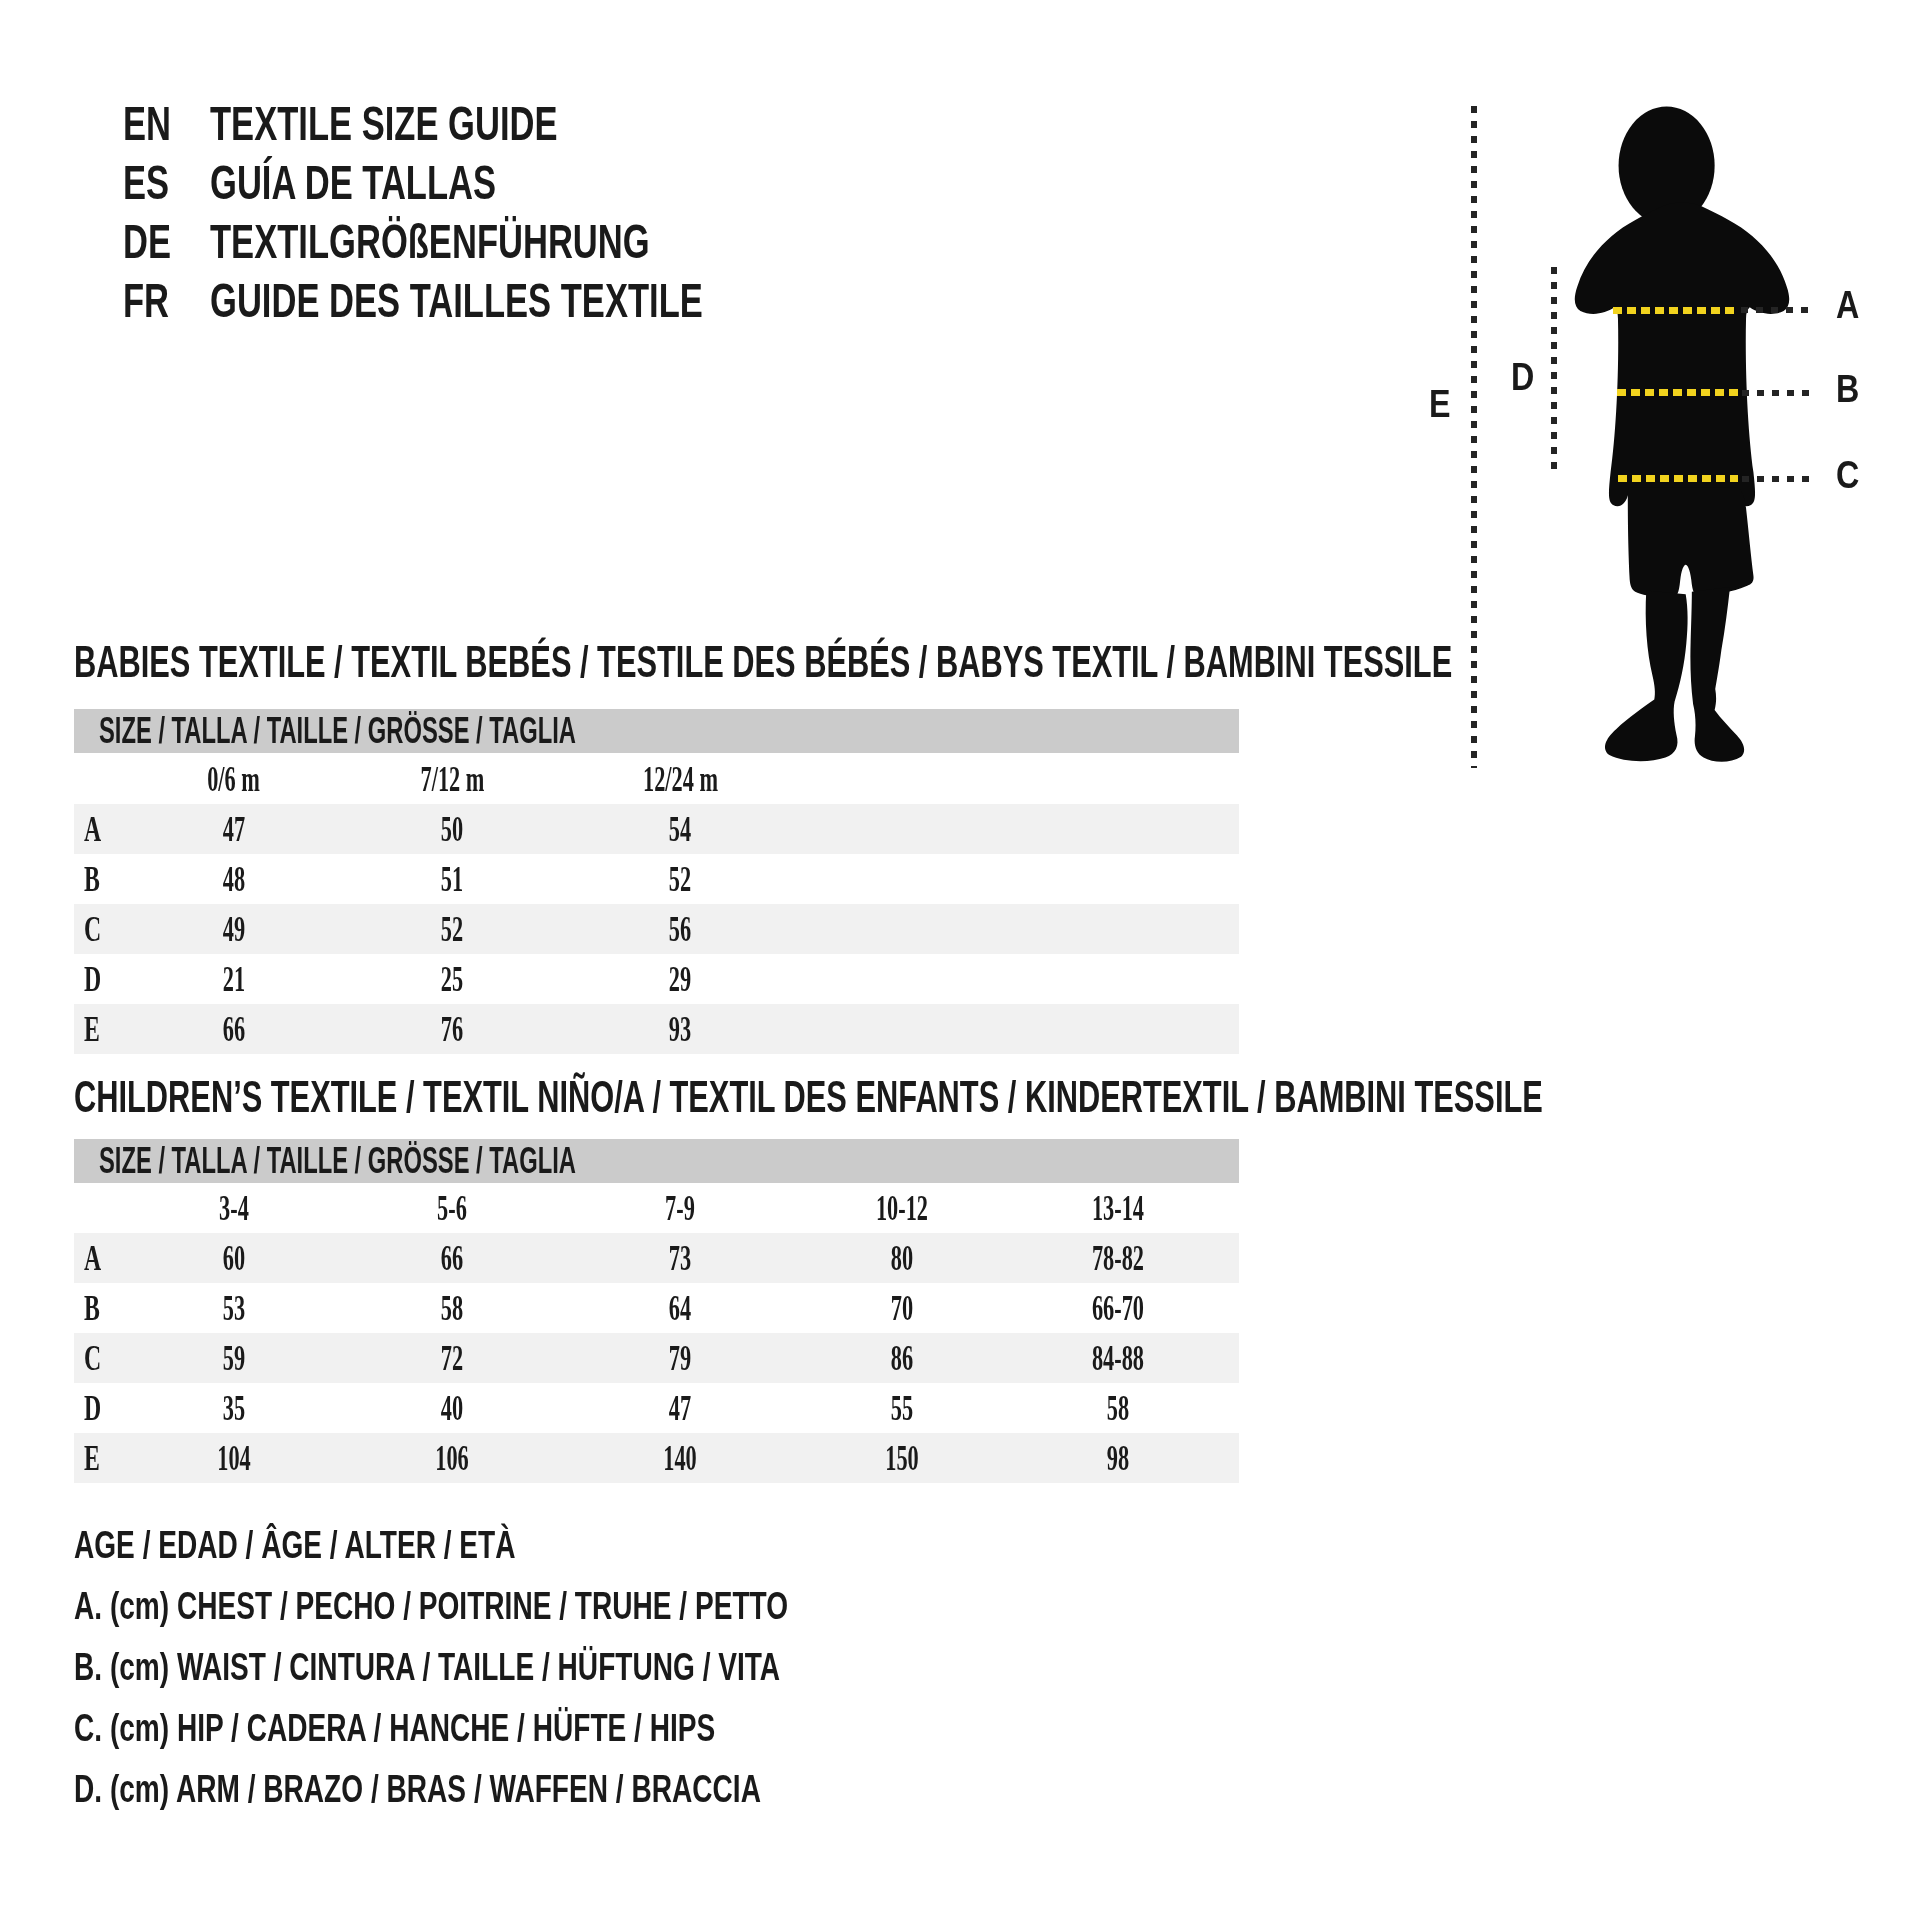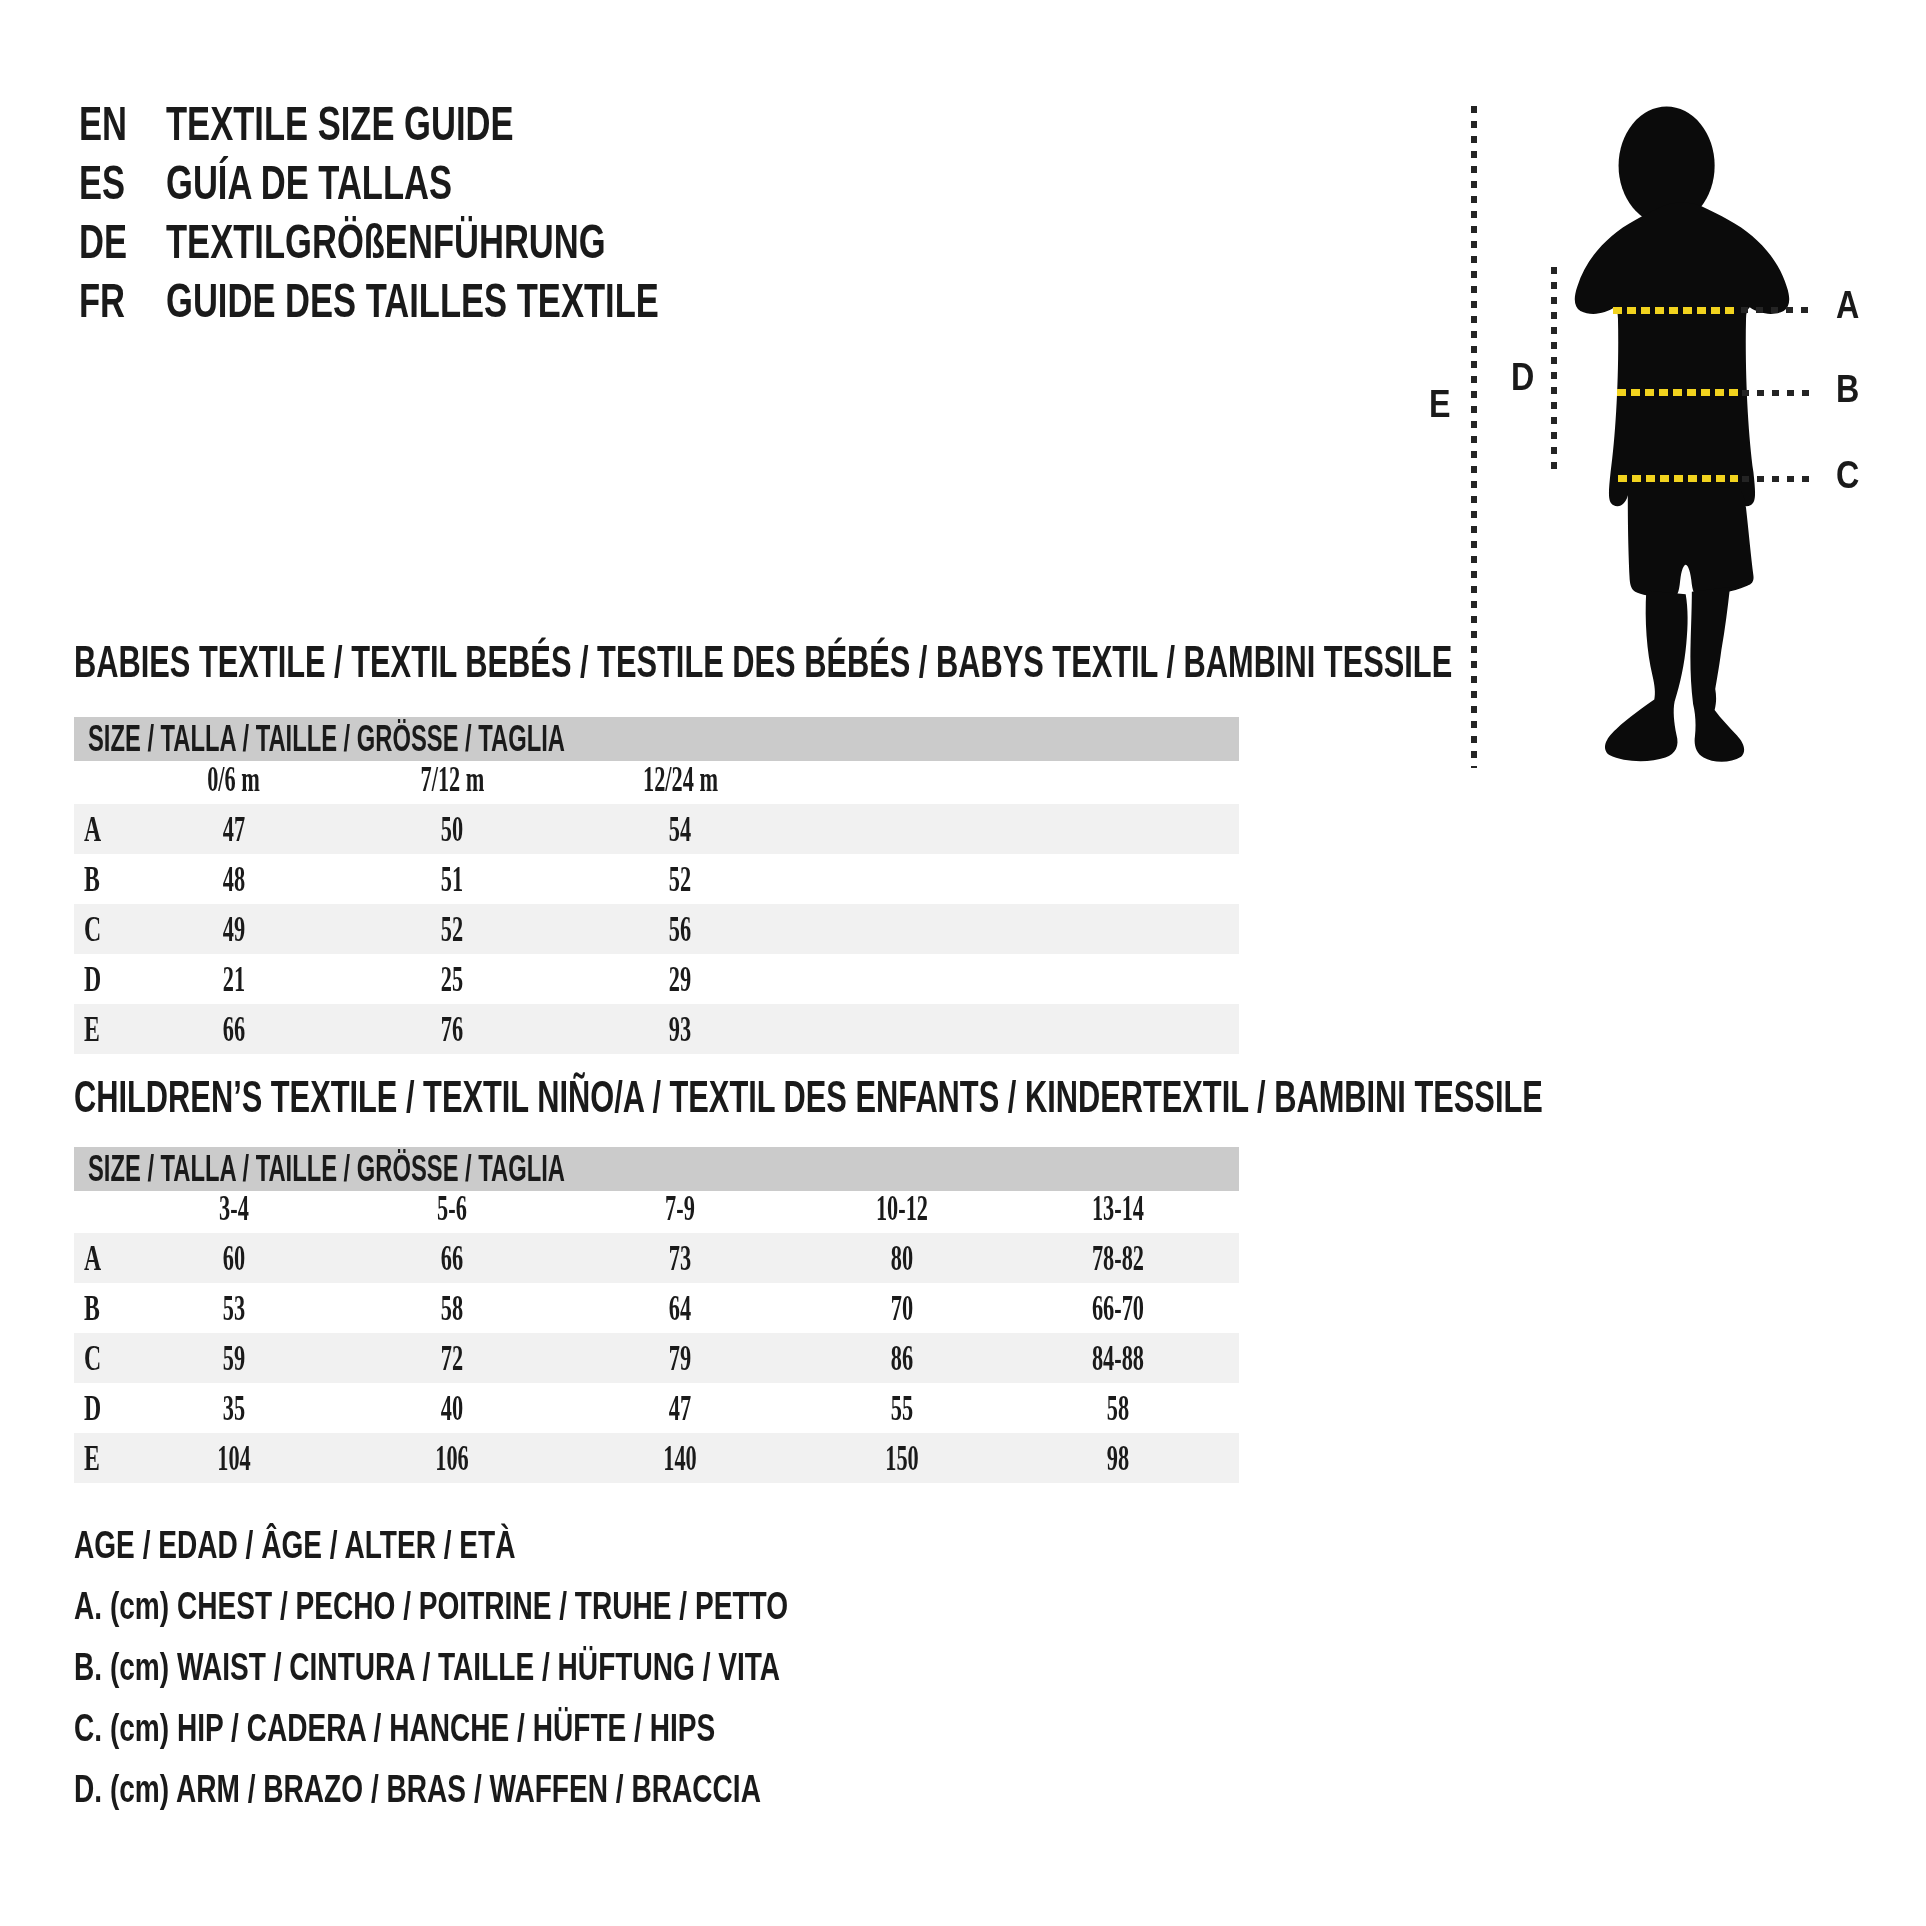--- a/index.html
+++ b/index.html
@@ -6,28 +6,28 @@
   body{width:1926px;height:1926px;position:relative;overflow:hidden;
        font-family:"Liberation Sans","DejaVu Sans",sans-serif;color:#1a1a1a;}
   .abs{position:absolute;}
   
   .cx{display:inline-block;white-space:nowrap;transform:scaleX(.66);transform-origin:0 50%;}
   .cx70{display:inline-block;white-space:nowrap;transform:scaleX(.70);transform-origin:0 50%;}
   .cx72{display:inline-block;white-space:nowrap;transform:scaleX(.72);transform-origin:0 50%;}
   .cxc{display:inline-block;white-space:nowrap;transform:scaleX(.62);transform-origin:50% 50%;}
   
   .lang-block{left:79px;top:94px;}
-  .lang-row{display:flex;height:59px;align-items:center;font-weight:700;font-size:48px;}
+  .lang-row{display:flex;height:59px;align-items:center;font-weight:700;font-size:48px;margin-left:44px;}
   .lang-code{width:87px;}
   
   .sec-heading{font-weight:700;font-size:44px;line-height:44px;}
   
   .size-bar{left:74px;width:1165px;height:44px;background:#cbcbcb;
-            display:flex;align-items:center;padding-left:14px;box-sizing:border-box;
-            font-weight:700;font-size:36px;margin-top:8px;}
+            display:flex;align-items:center;padding-left:25px;box-sizing:border-box;
+            font-weight:700;font-size:36px;}
   
   .tbl{left:74px;width:1165px;}
   .trow{display:grid;height:50px;align-items:center;font-weight:700;font-size:36px;font-family:Liberation Serif, serif;}
   .trow.c3{grid-template-columns:55px 209px 228px 228px 1fr;}
   .trow.c5{grid-template-columns:55px 209px 228px 228px 216px 216px 1fr;}
   .trow.stripe{background:#f1f1f1;}
   .rlabel{padding-left:10px;}
   .cell{text-align:center;}
   
   .legend{left:74px;top:1514px;}

